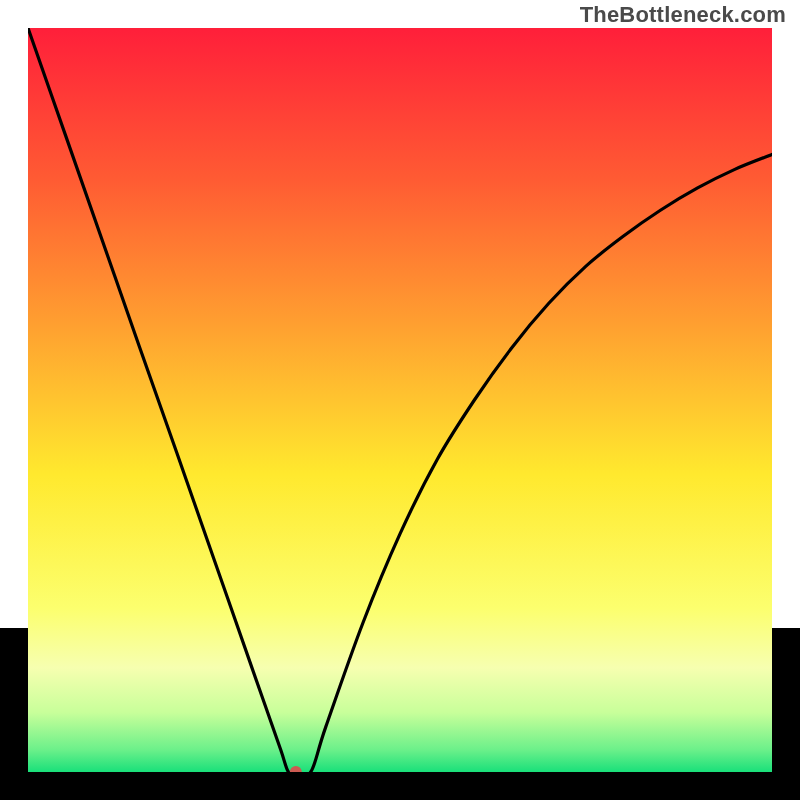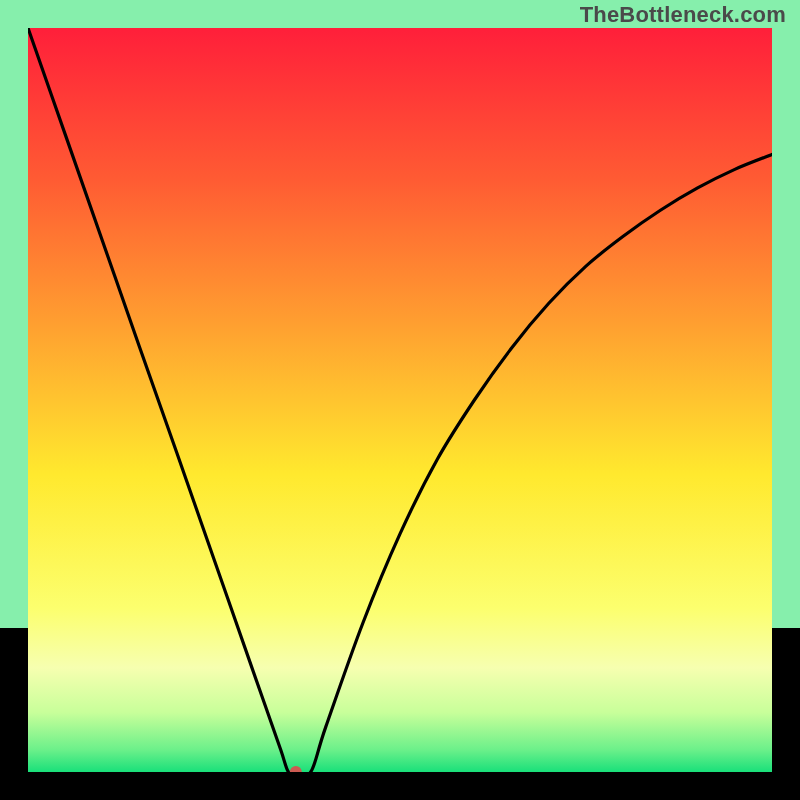--- a/index.html
+++ b/index.html
@@ -8,21 +8,21 @@
     width: 800px;
     height: 800px;
     background: #000;
     font-family: Arial, Helvetica, sans-serif;
     overflow: hidden;
   }
   .frame {
     position: relative;
     width: 800px;
     height: 628px;
-    background: #86efac;
+    background: #ffffff;
   }
   .watermark {
     position: absolute;
     top: 2px;
     right: 14px;
     color: #4a4a4a;
     font-size: 22px;
     font-weight: 600;
     letter-spacing: 0.2px;
     user-select: none;

